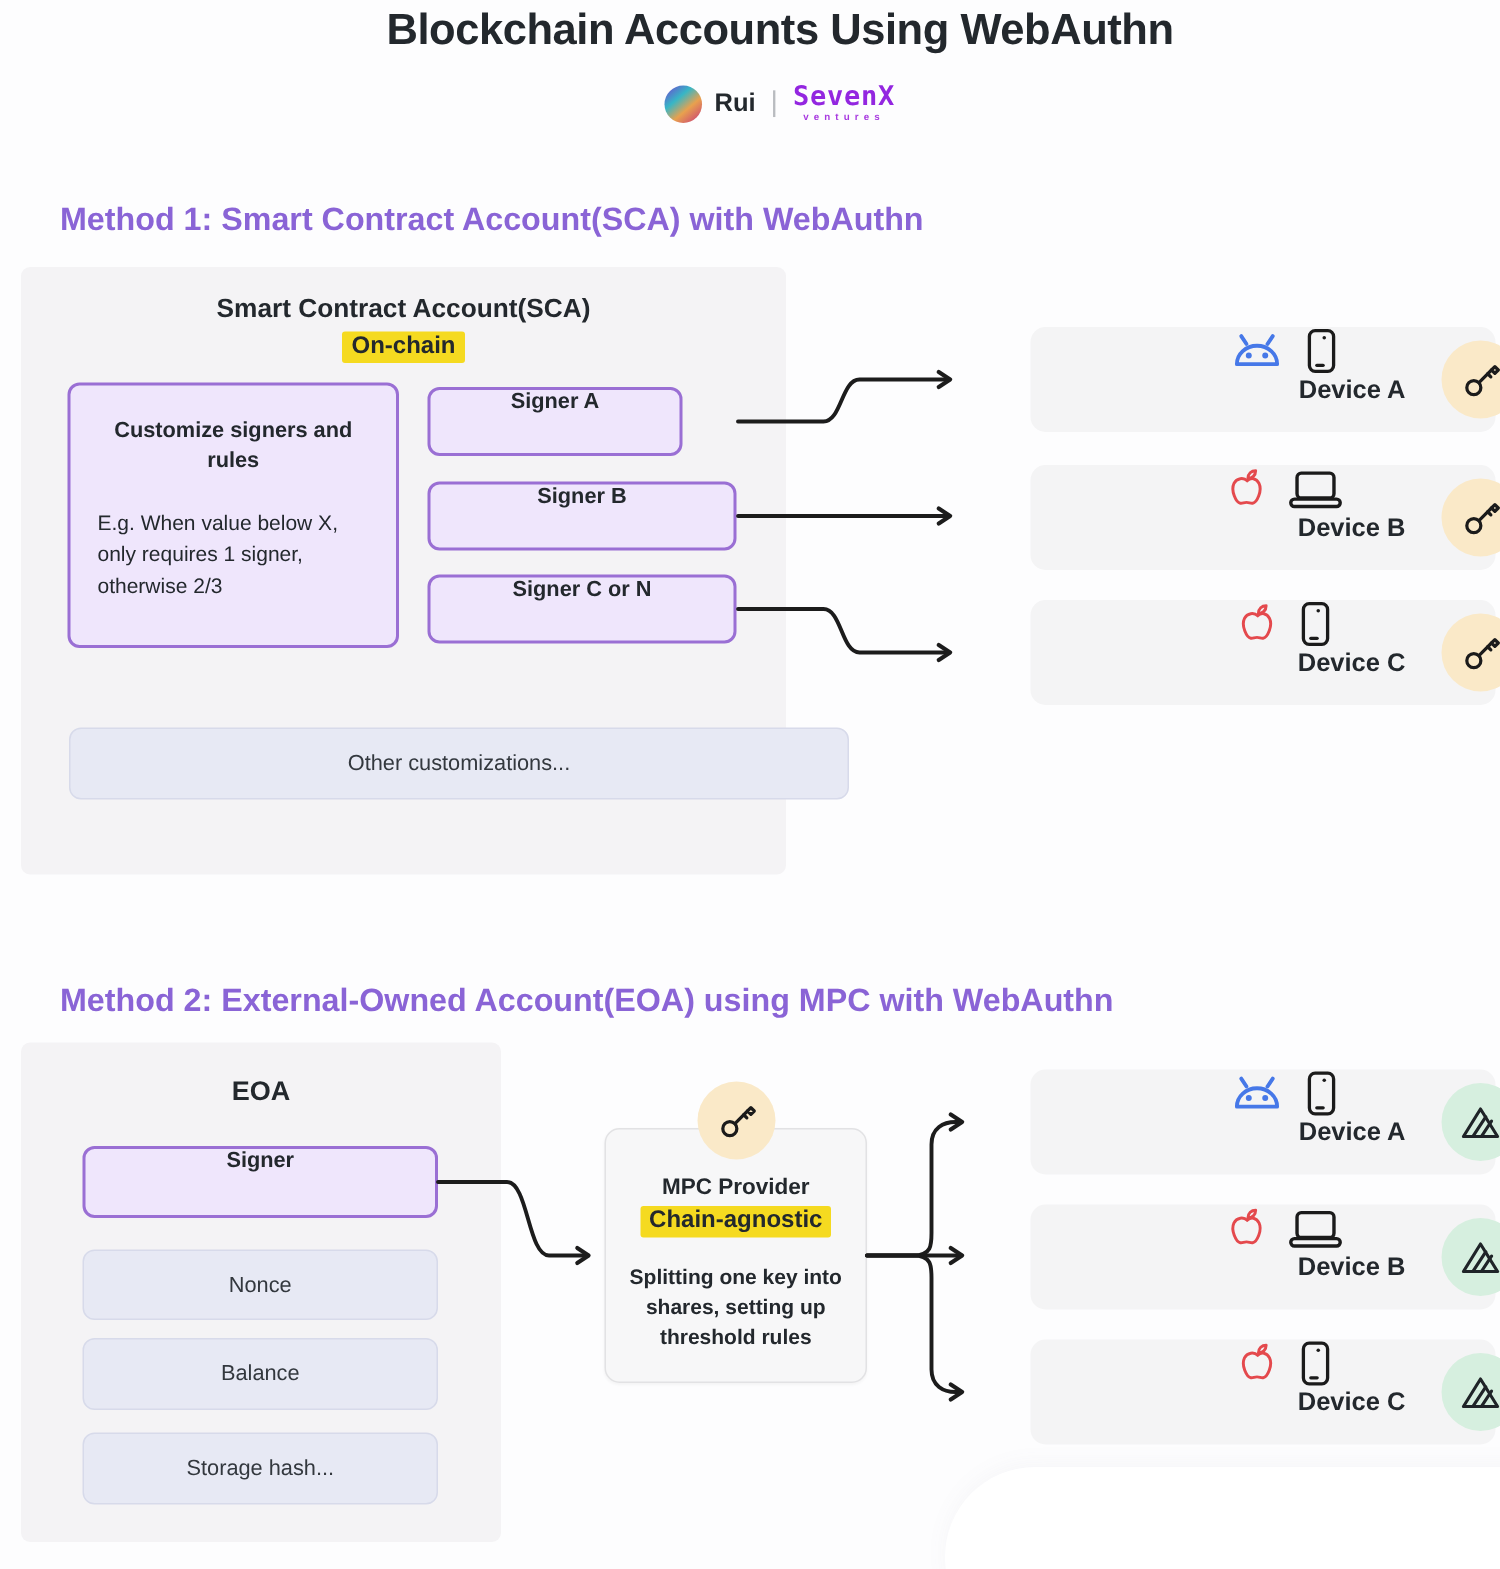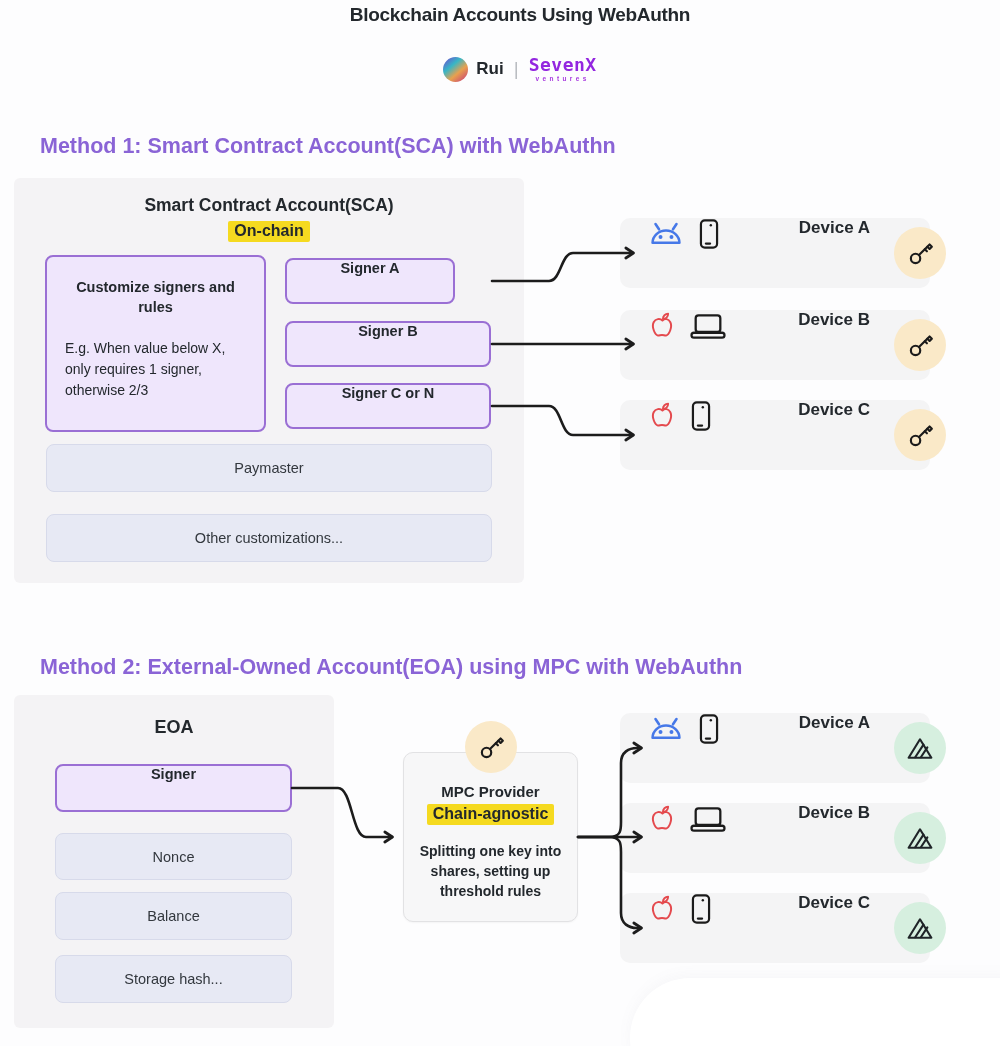--- a/index.html
+++ b/index.html
@@ -1,19 +1,19 @@
 <!DOCTYPE html>
 <html><head>
 <meta charset="utf-8">
 <style>
   html,body{margin:0;padding:0;background:#fdfdfe;}
   .canvas{position:relative;width:1000px;height:1046px;background:#fdfdfe;overflow:hidden;
     font-family:"Liberation Sans","DejaVu Sans",sans-serif;color:#23282d;}
   .page-title{position:absolute;top:4px;left:40px;right:0;text-align:center;
-    font-size:19px;font-weight:700;color:#23282d;letter-spacing:-0.3px;}
+    font-size:29px;font-weight:700;color:#23282d;letter-spacing:-0.3px;}
   .byline{position:absolute;top:56px;left:40px;right:0;display:flex;align-items:center;justify-content:center;gap:8px;}
   .avatar{width:25px;height:25px;border-radius:50%;
     background:linear-gradient(140deg,#6a4fd0 5%,#37b6c6 35%,#e8a14e 62%,#cf5070 90%);}
   .author{font-size:17px;font-weight:700;color:#23282d;}
   .sep{color:#b9bcc0;font-size:19px;font-weight:300;padding:0 2px;}
   .brand{display:flex;flex-direction:column;align-items:center;line-height:1;}
   .brand-name{font-family:"DejaVu Sans Mono","Liberation Mono",monospace;font-size:18px;font-weight:700;
     color:#9326e0;letter-spacing:0.5px;}
   .brand-sub{font-size:6.5px;font-weight:700;color:#a83ae0;letter-spacing:3.4px;margin-top:2px;}
   .m-heading{position:absolute;left:40px;right:0;text-align:left;font-size:21.5px;font-weight:700;color:#8a64d6;}
@@ -35,22 +35,22 @@
     padding:0 18px;align-self:flex-start;}
   #mpc{position:absolute;left:403px;top:752px;width:175px;height:170px;background:#f7f7f8;
     border:1px solid #e2e2e4;border-radius:10px;box-shadow:0 1px 2px rgba(0,0,0,.04);box-sizing:border-box;}
   .mpc-title{margin-top:30px;text-align:center;font-weight:700;font-size:15px;}
   .mpc-tagwrap{text-align:center;margin-top:4px;}
   .mpc-body{margin-top:17px;text-align:center;font-weight:700;font-size:14px;line-height:1.42;padding:0 12px;}
   .badge{width:52px;height:52px;border-radius:50%;display:flex;align-items:center;justify-content:center;}
   .badge-key{background:#fae9c8;}
   .badge-share{background:#d6efdf;}
   #mpc-key{position:absolute;left:465px;top:721px;z-index:2;}
-  .device-row{position:absolute;left:620px;width:310px;height:70px;background:#f4f4f5;border-radius:10px;
-    display:flex;align-items:flex-start;padding-left:27px;box-sizing:border-box;}
+  .device-row{position:absolute;left:687px;width:310px;height:70px;background:#f4f4f5;border-radius:10px;
+    display:flex;align-items:center;padding-left:27px;box-sizing:border-box;flex-direction:column;}
   .dev-icons{display:flex;align-items:center;gap:13px;}
   .dev-label{margin-left:auto;margin-right:60px;font-weight:700;font-size:17px;color:#23282d;}
   .dev-badge{position:absolute;right:-16px;top:9px;}
   #arrows{position:absolute;left:0;top:0;z-index:1;pointer-events:none;}
   .blob{position:absolute;right:-70px;bottom:-52px;width:440px;height:120px;background:#ffffff;
     border-radius:60px;box-shadow:0 -3px 14px rgba(120,120,130,0.05);}
   .hidden-defs{position:absolute;width:0;height:0;overflow:hidden;}
 </style>
 </head>
 <body>
@@ -120,22 +120,21 @@
     <div class="tag-wrap" style="top:43px;">
       <span class="tag">On-chain</span>
     </div>
     <div class="pbox" id="customize">
       <div class="cust-title">Customize signers and rules</div>
       <div class="cust-body">E.g. When value below X, only requires 1 signer, otherwise 2/3</div>
     </div>
     <div class="pbox" style="left:271px;top:80px;width:170px;height:46px;">Signer A</div>
     <div class="pbox" style="left:271px;top:143px;width:206px;height:46px;">Signer B</div>
     <div class="pbox" style="left:271px;top:205px;width:206px;height:46px;">Signer C or N</div>
-    <div class="gbox" style="left:32px;top:266px;width:446px;height:48px;">Paymaster</div>
-    <div class="gbox" style="left:32px;top:336px;width:446px;height:48px;">Other customizations...</div>
+    <div class="gbox" style="left:32px;top:307px;width:520px;height:48px;">Other customizations...</div>
   </div>
 
   <div class="device-row" style="top:218px;">
     <div class="dev-icons">
       <svg width="38" height="28">
           <use href="#sym-android"></use>
         </svg>
       <svg width="22" height="32">
           <use href="#sym-phone"></use>
         </svg>

